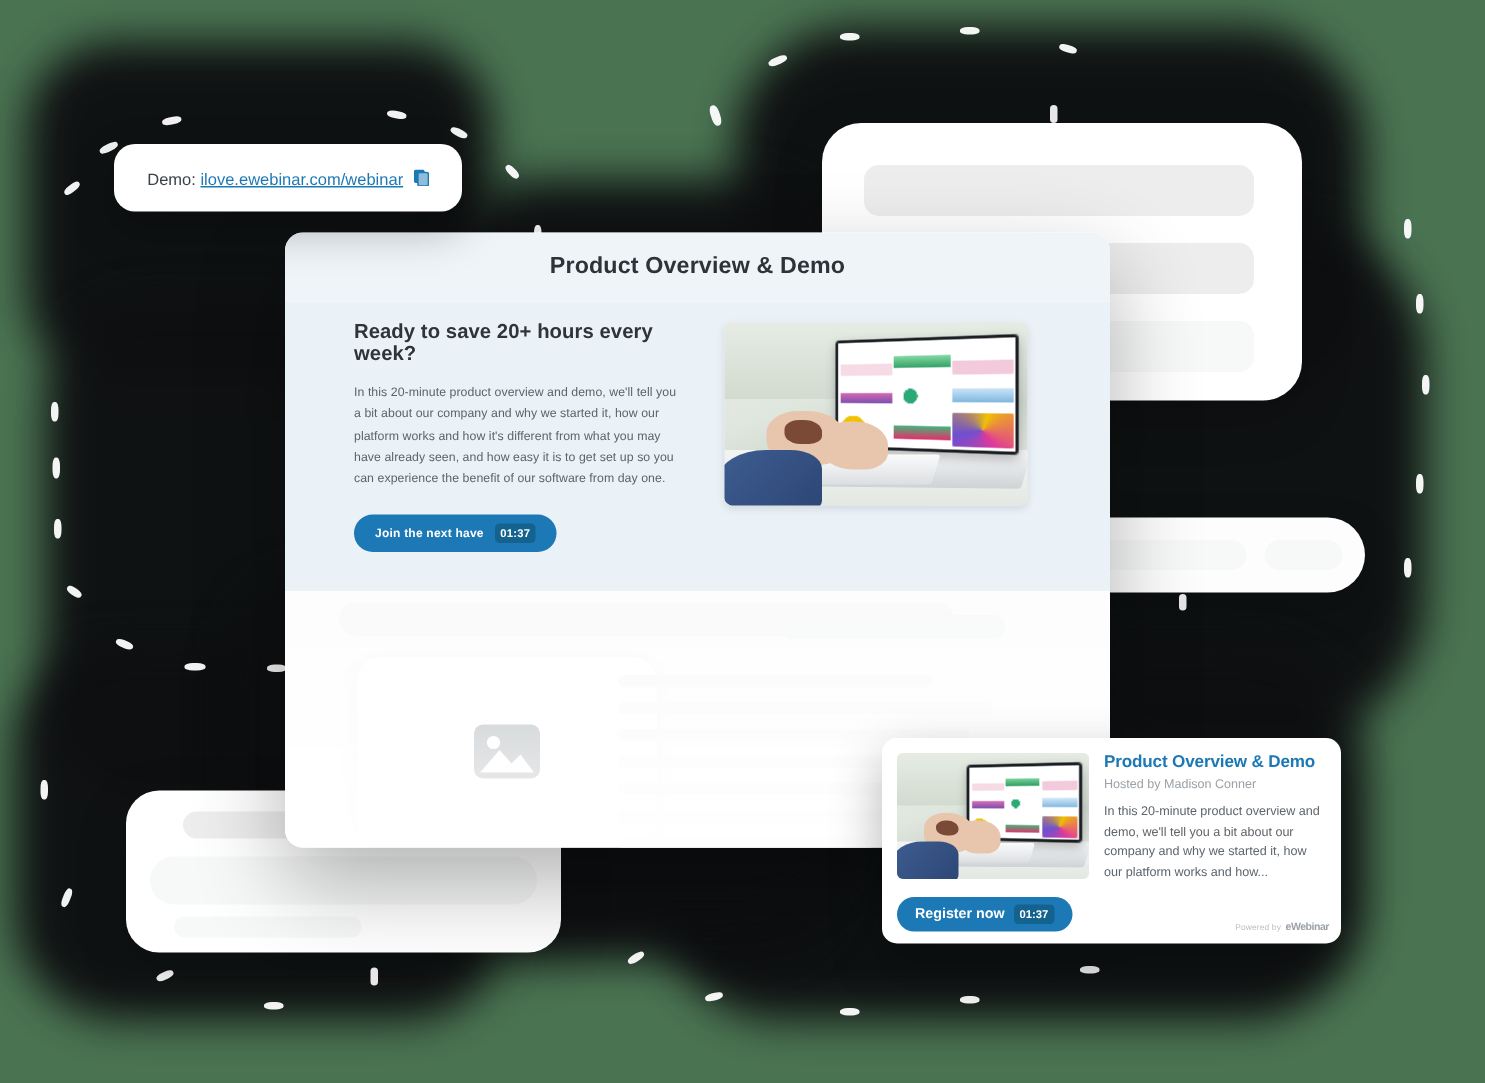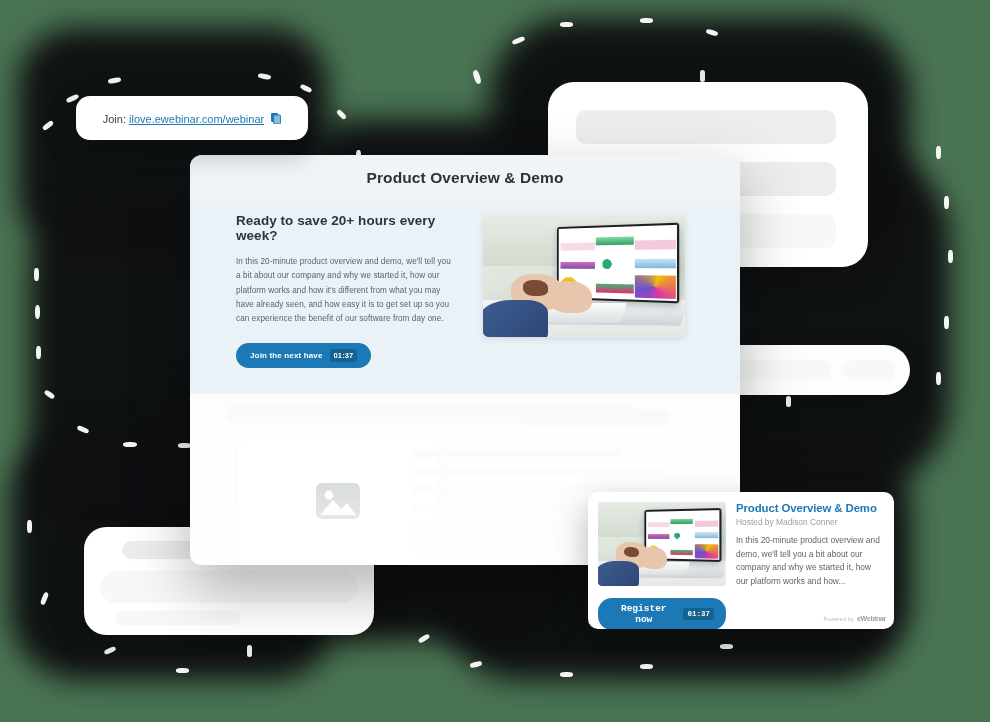--- a/index.html
+++ b/index.html
@@ -104,21 +104,21 @@
     background:#1d79b5;color:#fff;border:0;border-radius:16px;
     padding:6px 20px;font-size:11px;font-weight:600;cursor:pointer;font-family:inherit;
   }
 
   
   #promo{
     position:absolute;left:588px;top:492px;width:306px;height:137px;
     background:#fff;border-radius:10px;box-shadow:0 14px 34px rgba(0,0,0,.30);
     overflow:hidden;display:flex;
   }
-  #promo .thumbcol{width:138px;padding:10px 0 0 10px;box-sizing:border-box;font-family:Liberation Mono, monospace;}
+  #promo .thumbcol{width:138px;padding:10px 0 0 10px;box-sizing:border-box;}
   #promo .thumb{width:128px;height:84px;border-radius:4px;overflow:hidden;}
   #promo .regbtn{
     margin-top:12px;display:inline-flex;align-items:center;gap:6px;
     background:#1d79b5;color:#fff;border:0;border-radius:14px;
     padding:5px 12px;font-size:9.5px;font-weight:700;cursor:pointer;font-family:inherit;
   }
   #promo .regbtn .timer{background:#14638f;border-radius:3px;padding:2px 4px;font-size:7.5px;}
   #promo .txtcol{flex:1;padding:10px 10px 0 10px;box-sizing:border-box;position:relative;}
   #promo h3{margin:0;font-size:11.4px;font-weight:700;color:#1d79b5;letter-spacing:-.1px;}
   #promo .host{margin:3px 0 0 0;font-size:8.4px;color:#9aa1a7;}
@@ -276,21 +276,21 @@
 
     </div>
   </div>
 
   <div style="position:absolute;left:190px;top:380px;width:550px;height:185px;
               background:linear-gradient(180deg,rgba(255,255,255,0) 0%,rgba(255,255,255,.55) 45%,rgba(255,255,255,.9) 100%);
               pointer-events:none;border-radius:0 0 12px 12px;"></div>
 
   <div id="today-card">
     <div class="t2">
-      <span>Join:</span>
+      <span>Demo:</span>
       <a href="#">ilove.ewebinar.com/webinar</a>
       <span class="copy-ico">
         <svg width="10" height="11" viewBox="0 0 10 11">
           <rect x="0" y="0" width="7" height="9" rx="1.2" fill="#1d79b5"></rect>
           <rect x="2.6" y="2" width="7" height="9" rx="1.2" fill="#8fbcd8" stroke="#1d79b5" stroke-width="1"></rect>
         </svg>
       </span>
     </div>
   </div>
 

